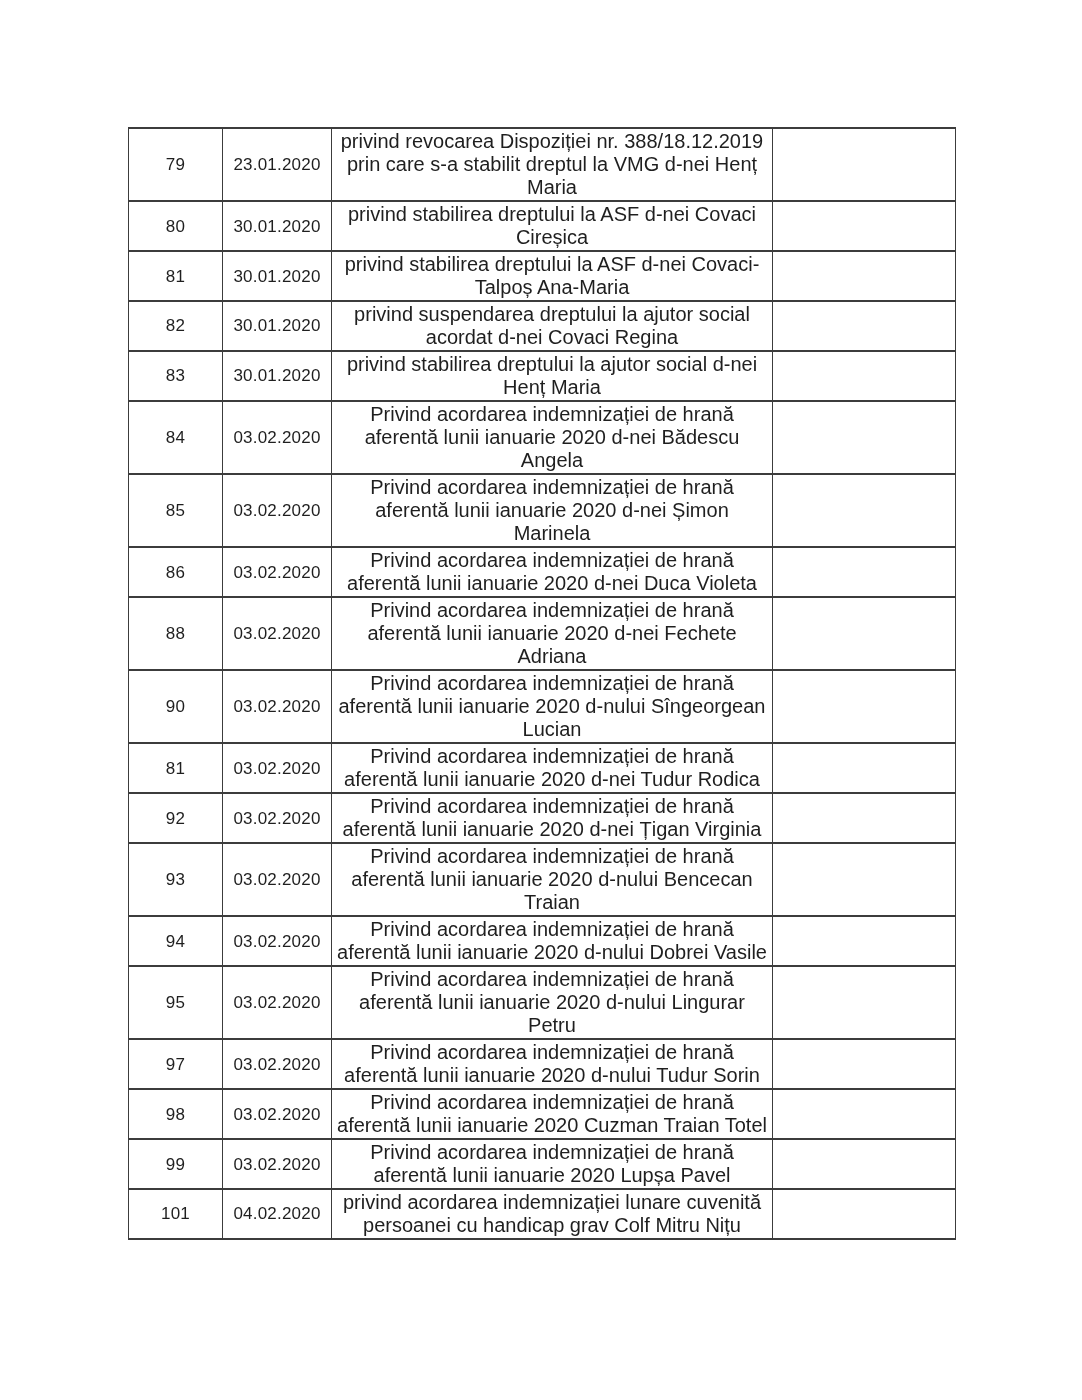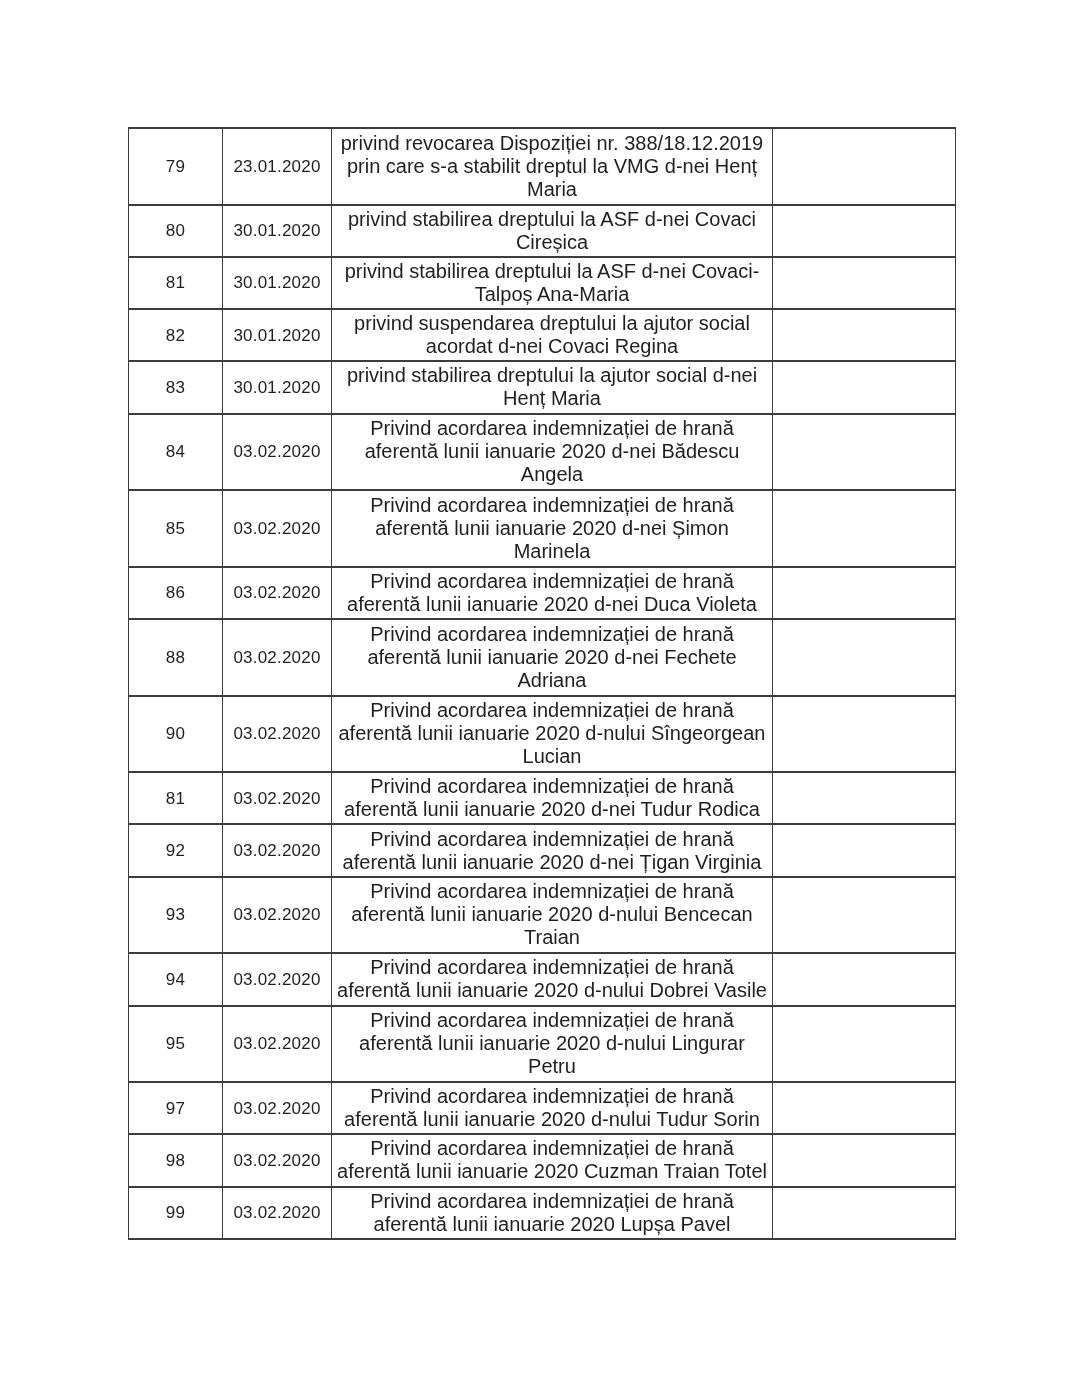--- a/index.html
+++ b/index.html
@@ -194,15 +194,21 @@
   </tr>
 
   <tr>
     <td class="c-nr">99</td>
     <td class="c-date">03.02.2020</td>
     <td class="c-text">Privind acordarea indemnizației de hrană aferentă lunii ianuarie 2020 Lupșa Pavel</td>
     <td class="c-note"></td>
   </tr>
 
 
+  <tr>
+    <td class="c-nr">101</td>
+    <td class="c-date">04.02.2020</td>
+    <td class="c-text">privind acordarea indemnizației lunare cuvenită persoanei cu handicap grav Colf Mitru Nițu</td>
+    <td class="c-note"></td>
+  </tr>
 </tbody>
   </table>
 </div>
 
 </body></html>

